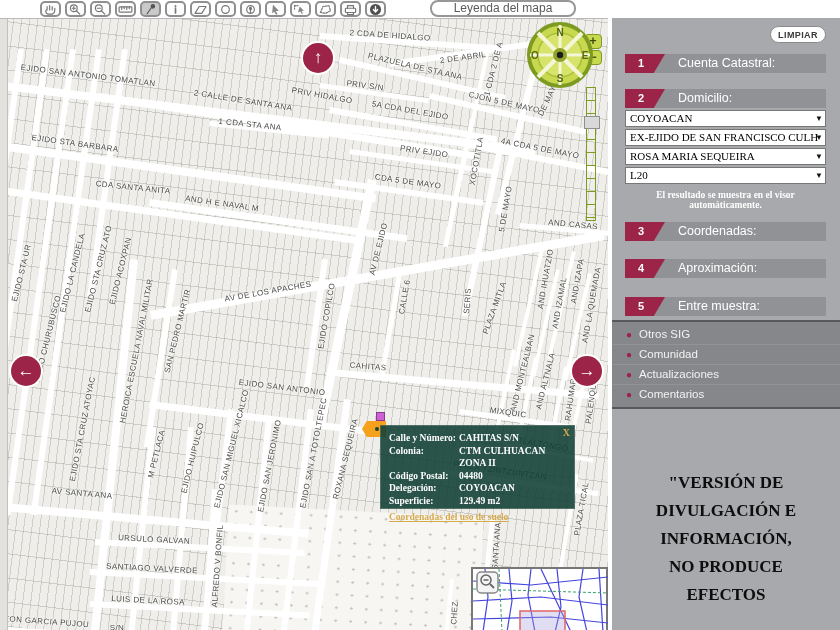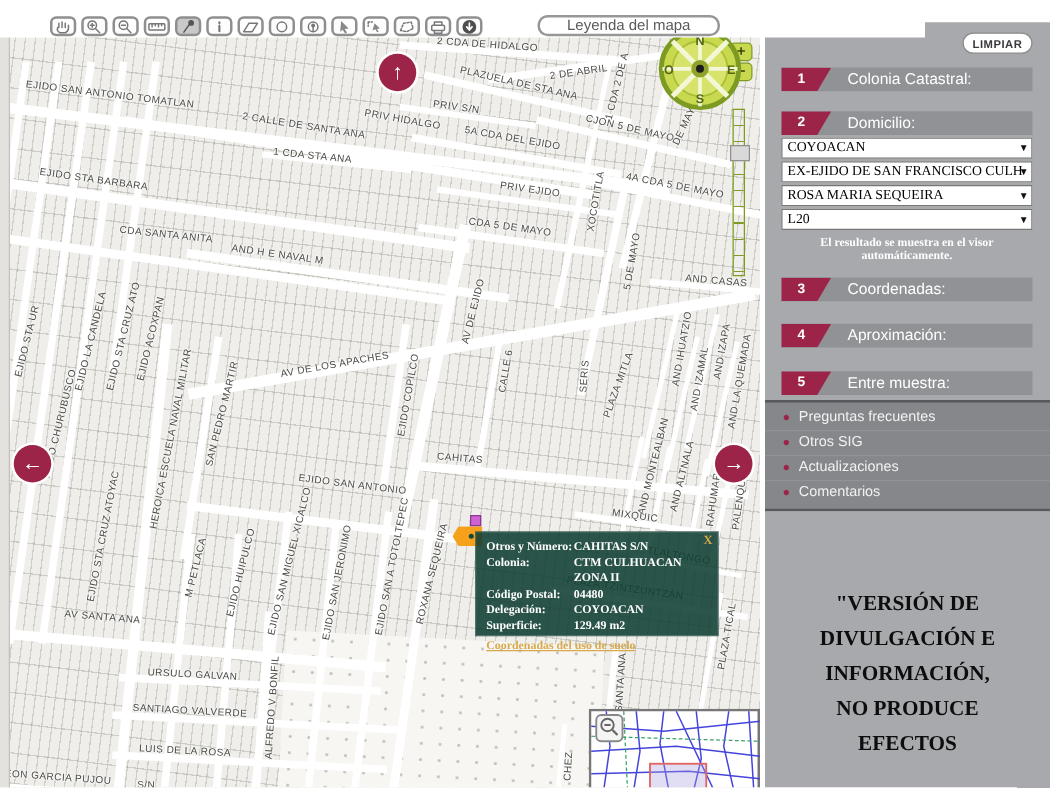--- a/index.html
+++ b/index.html
@@ -1,20 +1,20 @@
 <!DOCTYPE html>
 <html><head>
 <meta charset="utf-8">
 <style>
   html,body{margin:0;padding:0;background:#fff;}
   #app{position:relative;width:840px;height:630px;overflow:hidden;background:#fff;
        font-family:"Liberation Sans",sans-serif;}
 
   
-  .toolbar{position:absolute;left:0;top:12px;width:740px;height:18px;background:#fff;z-index:30;}
+  .toolbar{position:absolute;left:0;top:0;width:819px;height:18px;background:#fff;z-index:30;}
   .tb-btn{position:absolute;top:1px;width:21px;height:16px;border:2px solid #8f8f8f;border-radius:5px;
           background:#fdfdfd;padding:0;display:flex;align-items:center;justify-content:center;}
   .tb-btn.active{background:#c9c9c9;}
   .tb-btn svg{display:block;}
   .legend-btn{position:absolute;left:430px;top:0;width:146px;height:17px;border:2px solid #979797;
           border-radius:8px;background:#fff;color:#5a5a5a;font-family:"Liberation Sans",sans-serif;
           font-size:12px;line-height:13px;padding:0;}
 
   
   .map{position:absolute;left:0;top:18px;width:608px;height:612px;background:#efeeea;overflow:hidden;
@@ -355,21 +355,21 @@
     </div>
 
     <div class="marker-pink"></div>
     <div class="marker">
       <div class="marker-dot"></div>
     </div>
     <div class="popup">
       <span class="popup-x">X</span>
       <div id="popup-rows">
           <div class="prow">
-            <span class="pl">Otros y Número:</span>
+            <span class="pl">Calle y Número:</span>
             <span class="pv">CAHITAS S/N</span>
           </div>
           <div class="prow">
             <span class="pl">Colonia:</span>
             <span class="pv">CTM CULHUACAN ZONA II</span>
           </div>
           <div class="prow">
             <span class="pl">Código Postal:</span>
             <span class="pv">04480</span>
           </div>
@@ -414,21 +414,21 @@
       </svg>
     </div>
   </div>
 
   <div class="panel">
     <div class="panel-body">
       <button class="limpiar">LIMPIAR</button>
       <div id="sections">
           <div class="sec-row sec-gap1">
             <span class="sec-chip">1</span>
-            <span class="sec-label">Colonia Catastral:</span>
+            <span class="sec-label">Cuenta Catastral:</span>
           </div>
           <div class="sec-row sec-gap2">
             <span class="sec-chip">2</span>
             <span class="sec-label">Domicilio:</span>
           </div>
           <div id="domicilio-box">
         <div id="selects">
               <div class="select"><span>COYOACAN</span><span class="chev">▼</span></div>
               <div class="select"><span>EX-EJIDO DE SAN FRANCISCO CULH</span><span class="chev">▼</span></div>
               <div class="select"><span>ROSA MARIA SEQUEIRA</span><span class="chev">▼</span></div>
@@ -445,22 +445,22 @@
             <span class="sec-label">Aproximación:</span>
           </div>
           <div class="sec-row ">
             <span class="sec-chip">5</span>
             <span class="sec-label">Entre muestra:</span>
           </div>
         </div>
     </div>
 
     <div class="links" id="links">
-        <div class="link-row"><span class="bullet">●</span><span>Preguntas frecuentes</span></div>
         <div class="link-row"><span class="bullet">●</span><span>Otros SIG</span></div>
+        <div class="link-row"><span class="bullet">●</span><span>Comunidad</span></div>
         <div class="link-row"><span class="bullet">●</span><span>Actualizaciones</span></div>
         <div class="link-row"><span class="bullet">●</span><span>Comentarios</span></div>
       </div>
     <div class="disclaimer">
       <p>"VERSIÓN DE DIVULGACIÓN E INFORMACIÓN, NO PRODUCE EFECTOS</p>
     </div>
   </div>
 </div>
 
 </body></html>

